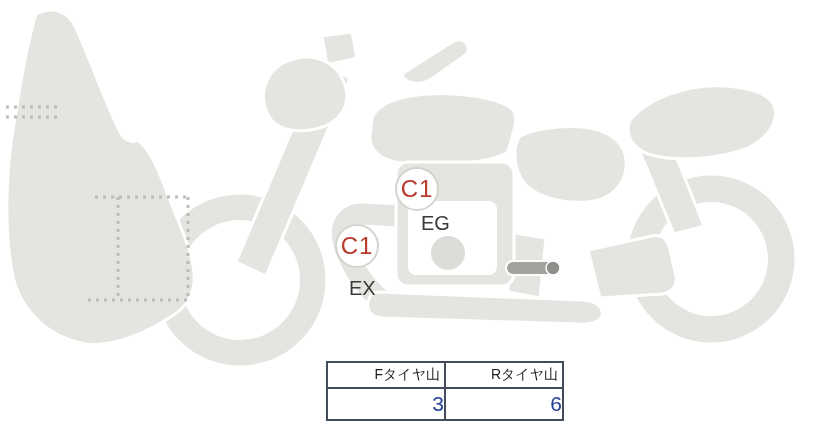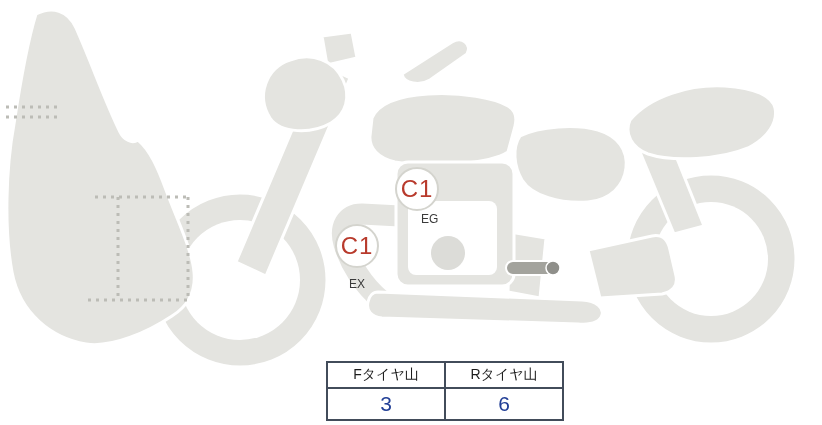--- a/index.html
+++ b/index.html
@@ -14,27 +14,27 @@
   .stage svg { position:absolute; left:0; top:0; }
   .shape { fill:var(--body); stroke:var(--outline); stroke-width:3; }
   .shape-dark { fill:var(--body-dark); stroke:var(--outline); stroke-width:2; }
   .inner-white { fill:#ffffff; stroke:none; }
   .pipe-casing { fill:none; stroke:var(--outline); stroke-width:27; stroke-linecap:round; }
   .pipe { fill:none; stroke:var(--body); stroke-width:21; stroke-linecap:round; }
   .dotted { fill:none; stroke:var(--dotted); stroke-width:3; stroke-dasharray:3 5; }
   .marker { position:absolute; width:44px; height:44px; border-radius:50%; background:#fff;
             border:2px solid var(--marker-border); display:flex; align-items:center; justify-content:center; }
   .marker .code { color:var(--marker-code); font-size:24px; letter-spacing:1px; }
-  .marker-label { position:absolute; color:var(--marker-label); font-size:12px; }
+  .marker-label { position:absolute; color:var(--marker-label); font-size:20px; }
   .marker-eg { left:395px; top:167px; }
   .label-eg  { left:421px; top:212px; }
   .marker-ex { left:335px; top:224px; }
   .label-ex  { left:349px; top:277px; }
   .tire-table { position:absolute; left:326px; top:361px; border-collapse:collapse; background:#fff; }
-  .tire-table th, .tire-table td { border:2px solid var(--table-border); width:118px; text-align:center; }
+  .tire-table th, .tire-table td { border:2px solid var(--table-border); width:118px; text-align:right; }
   .tire-table th { height:26px; font-size:14px; font-weight:normal; color:var(--table-header-text); padding:2px 4px; }
   .tire-table td { height:32px; font-size:21px; color:var(--tire-value); }
 </style>
 </head>
 <body>
 
 <div class="stage">
 
   <svg viewBox="0 0 822 425" width="822" height="425">
 

